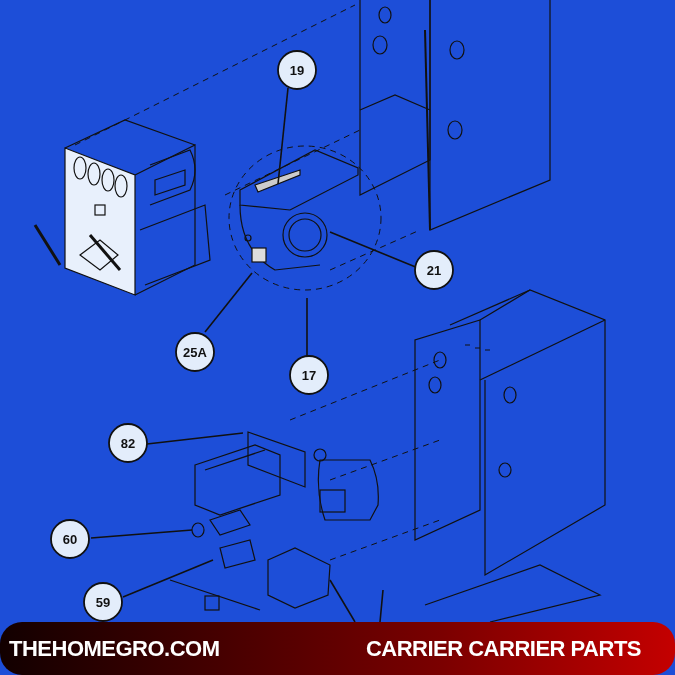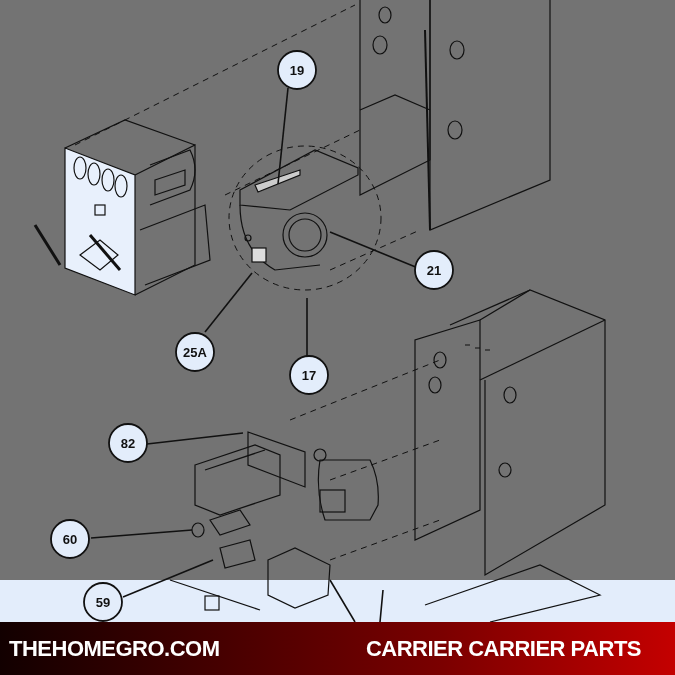--- a/index.html
+++ b/index.html
@@ -1,22 +1,22 @@
 <!DOCTYPE html>
 <html><head>
 <meta charset="utf-8">
 <style>
   html, body { margin:0; padding:0; }
   body { width:675px; height:675px; overflow:hidden; background:#e3edfb; font-family:"Liberation Sans", sans-serif; }
-  .canvas { position:relative; width:675px; height:580px; background:#737373;text-decoration:underline; }
+  .canvas { position:relative; width:675px; height:675px; background:#1d4ed8;text-decoration:underline; }
   svg.diagram { position:absolute; left:0; top:0; width:675px; height:622px; }
   .callout text { font-family:"Liberation Sans", sans-serif; font-weight:bold; font-size:13px; fill:#111; }
   .banner { position:absolute; left:0; top:622px; width:675px; height:53px;
     background:linear-gradient(90deg,#120000 0%,#4a0000 35%,#7a0000 65%,#c40000 100%);
-    display:flex; align-items:center; justify-content:space-between; padding:0 34px 0 9px; box-sizing:border-box; }
+    display:flex; align-items:center; justify-content:space-between; padding:0 34px 0 9px; box-sizing:border-box;border-radius:22px; }
   .banner span { color:#fff; font-family:"Liberation Sans", sans-serif; font-weight:bold; font-size:22px; letter-spacing:-0.5px; }
 </style>
 </head>
 <body>
 
 <div class="canvas">
   <svg class="diagram" viewBox="0 0 675 622" fill="none" stroke="#111" stroke-width="1.2">
 
     <g stroke-dasharray="6 5" stroke-width="1">
       <path d="M75 145 L355 5"></path>

